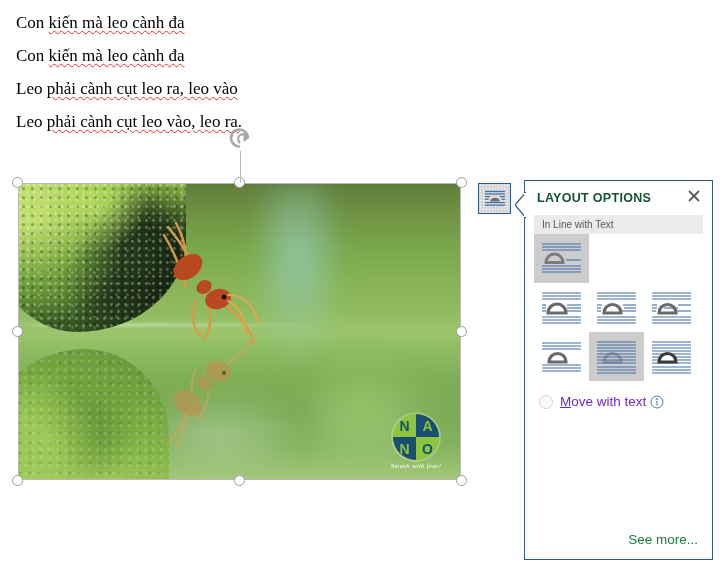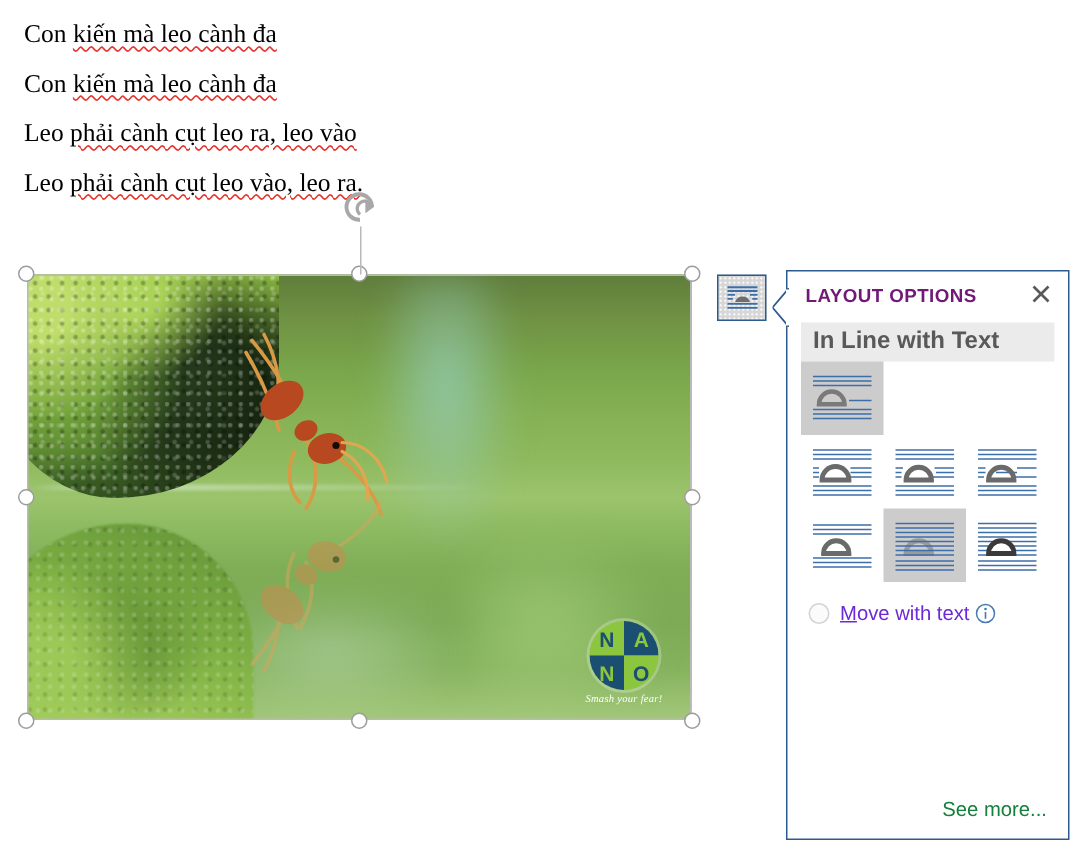--- a/index.html
+++ b/index.html
@@ -274,38 +274,38 @@
   }
   #panel-header {
     position: relative;
     height: 30px;
     padding: 7px 0 0 12px;
     box-sizing: border-box;
   }
   #panel-title {
     font-size: 12.5px;
     font-weight: bold;
-    color: #701a75;
+    color: #14532d;
     letter-spacing: .3px;
   }
   #panel-close {
     position: absolute;
     right: 8px;
     top: 5px;
     width: 20px; height: 20px;
     display: flex; align-items: center; justify-content: center;
     color: #555555;
     cursor: pointer;
   }
   .section-head {
     margin: 4px 9px 0 9px;
     background: #ebebeb;
     padding: 4px 8px;
-    font-size: 16px;
-    font-weight: bold;
+    font-size: 10px;
+    font-weight: normal;
     color: #595959;
     box-sizing: border-box;
   }
   .thumb-row {
     display: flex;
     margin: 0 9px;
     gap: 0px;
   }
   .thumb {
     width: 55px;
@@ -424,21 +424,21 @@
         <div class="nano-q nq1"></div>
         <div class="nano-q nq2"></div>
         <div class="nano-q nq3"></div>
         <div class="nano-q nq4"></div>
         <div class="nano-letter nl1">N</div>
         <div class="nano-letter nl2">A</div>
         <div class="nano-letter nl3">N</div>
         <div class="nano-letter nl4">O</div>
         <div class="nano-reg">®</div>
       </div>
-      <div class="nano-tag">Smash your fear!</div>
+      <div class="nano-tag">Smash with fear!</div>
     </div>
   </div>
 
   <div class="sel-border"></div>
 
   <div class="handle h-tl"></div>
   <div class="handle h-tc"></div>
   <div class="handle h-tr"></div>
   <div class="handle h-ml"></div>
   <div class="handle h-mr"></div>

